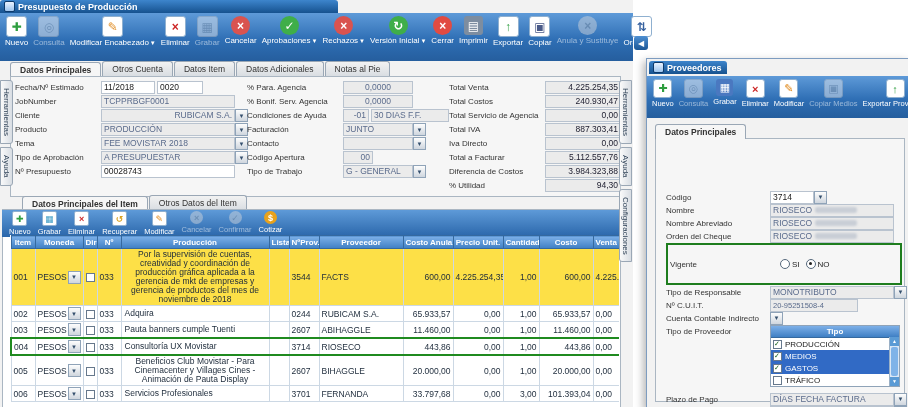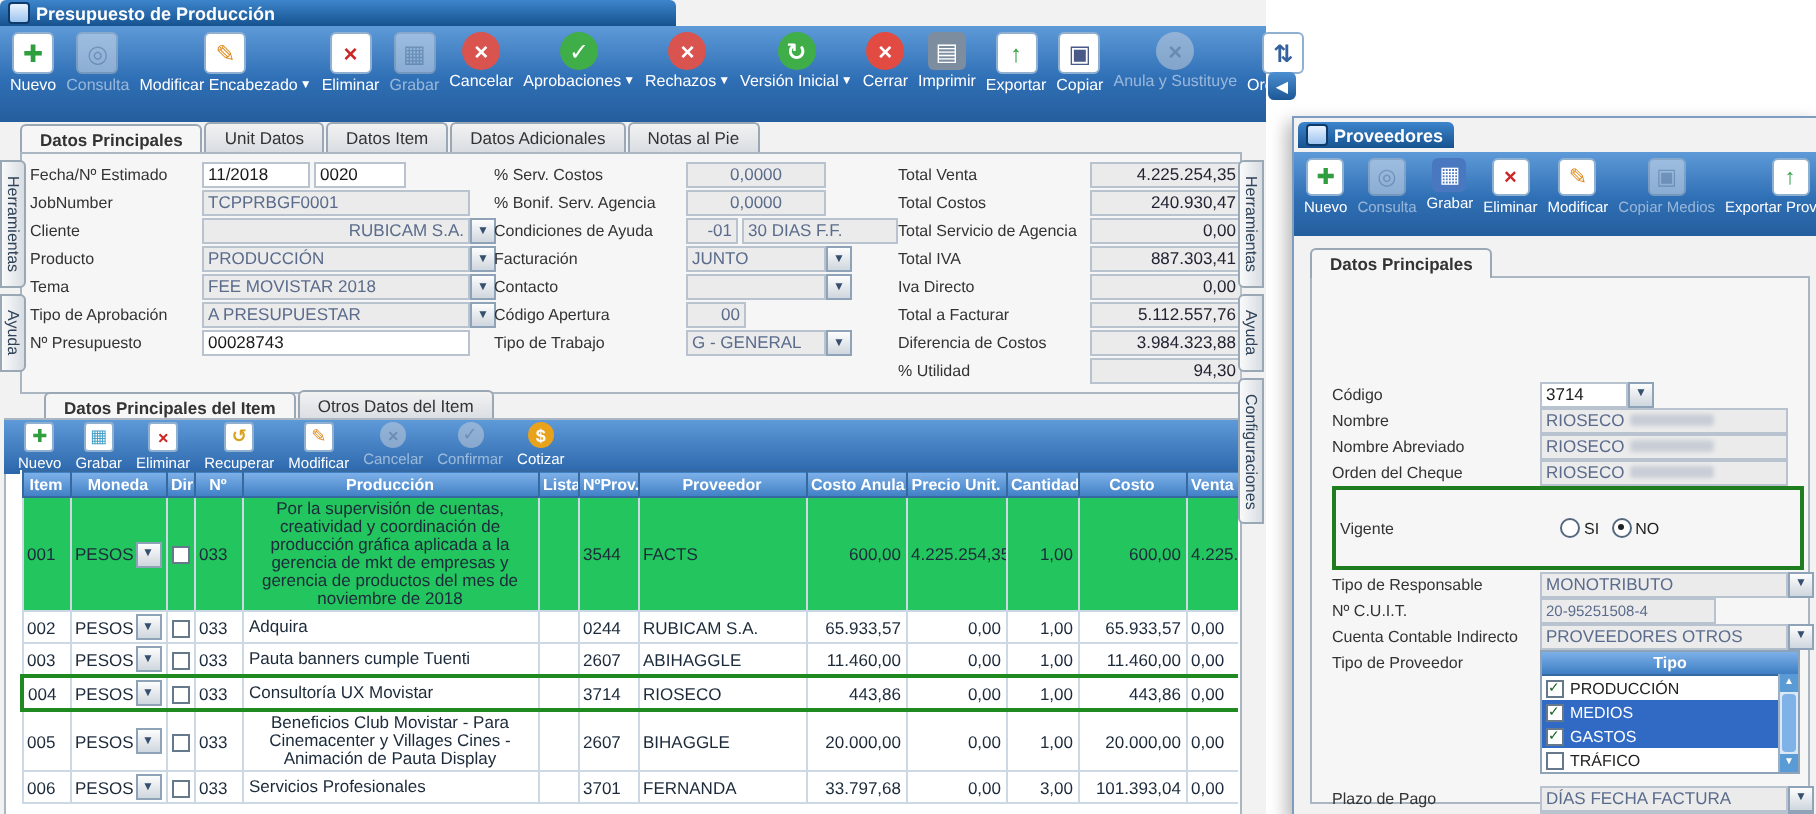--- a/index.html
+++ b/index.html
@@ -70,21 +70,21 @@
   .vstrip.left{left:0;} .vstrip.right{left:619px;}
   .vtab{writing-mode:vertical-rl;font-size:8px;color:#2f4257;background:linear-gradient(90deg,#fafafa,#d8dde3);
         border:1px solid #9aa7b5;border-radius:0 3px 3px 0;padding:7px 1px;margin-bottom:3px;}
   .vstrip.right .vtab{border-radius:3px 0 0 3px;}
   
   .gridwrap{position:absolute;left:10px;top:235px;width:609px;height:172px;overflow:hidden;background:#fff;}
   table.grid{table-layout:fixed;border-collapse:collapse;width:608px;font-size:8.5px;}
   .grid th{background:linear-gradient(180deg,#7db0e8,#3f7fc4);color:#fff;font-weight:bold;font-size:8px;
            height:12px;border:1px solid #35699f;overflow:hidden;white-space:nowrap;padding:0 2px;text-align:center;}
   .grid td{border:1px solid #ccd8e4;height:13px;padding:0 2px;overflow:hidden;white-space:nowrap;color:#1c2a3a;background:#fff;}
-  .grid tr.selected td{background:#22c55e;}
+  .grid tr.selected td{background:#fde047;}
   .grid tr.highlight td{border-top:2px solid #1f8a1f;border-bottom:2px solid #1f8a1f;}
   .grid tr.highlight td:first-child{border-left:2px solid #1f8a1f;}
   .grid td.c-desc{white-space:normal;line-height:9px;padding:1px 3px;}
   .grid td.center{text-align:center;}
   .grid td.num{text-align:right;}
   .moncell{display:flex;align-items:center;justify-content:space-between;}
   .chk{display:inline-block;width:7px;height:7px;border:1px solid #66788c;background:#fff;vertical-align:middle;flex:none;}
   .chk.checked{position:relative;}
   .chk.checked::after{content:"✓";position:absolute;left:0;top:-1px;font-size:7px;color:#14601c;font-weight:bold;}
   
@@ -278,21 +278,21 @@
       </div>
     </div>
 
   <div class="tabstrip">
 
       <div class="tab active">
         <span>Datos Principales</span>
       </div>
 
       <div class="tab">
-        <span>Unit Datos</span>
+        <span>Otros Cuenta</span>
       </div>
 
       <div class="tab">
         <span>Datos Item</span>
       </div>
 
       <div class="tab">
         <span>Datos Adicionales</span>
       </div>
 
@@ -348,21 +348,21 @@
         <div class="formrow">
           <span class="flabel">Nº Presupuesto</span>
           <span class="ibox b1 white">00028743</span>
 
         </div>
 
       </div>
     <div class="fcol fcol2">
 
         <div class="formrow num1">
-          <span class="flabel">% Serv. Costos</span>
+          <span class="flabel">% Para. Agencia</span>
           <span class="ibox b1">0,0000</span>
 
         </div>
 
         <div class="formrow num1">
           <span class="flabel">% Bonif. Serv. Agencia</span>
           <span class="ibox b1">0,0000</span>
 
         </div>
 
@@ -831,21 +831,20 @@
         <span class="dd"></span>
       </div>
 
       <div class="prow">
         <span class="plabel">Nº C.U.I.T.</span>
         <span class="ibox w80">20-95251508-4</span>
       </div>
 
       <div class="prow">
         <span class="plabel">Cuenta Contable Indirecto</span>
-        <span class="ibox w120">PROVEEDORES OTROS</span>
         <span class="dd"></span>
       </div>
 
       <div class="prow tall">
         <span class="plabel">Tipo de Proveedor</span>
         <div class="listbox">
           <div class="lb-head">Tipo</div>
           <div>
 
               <div class="lb-row">

